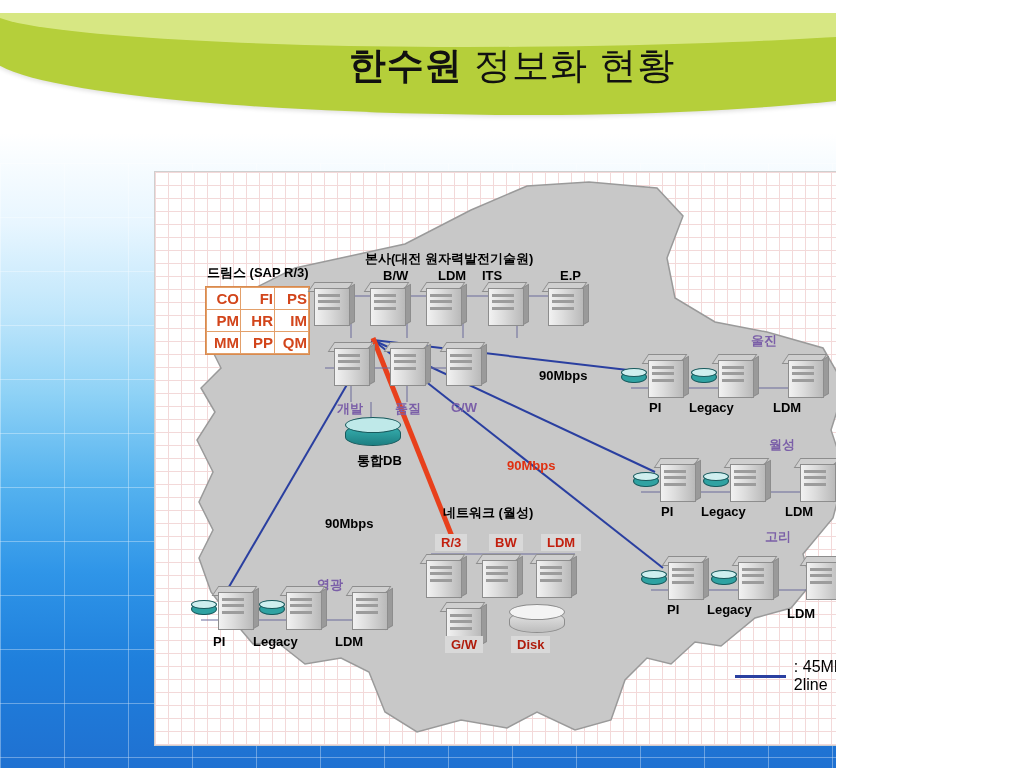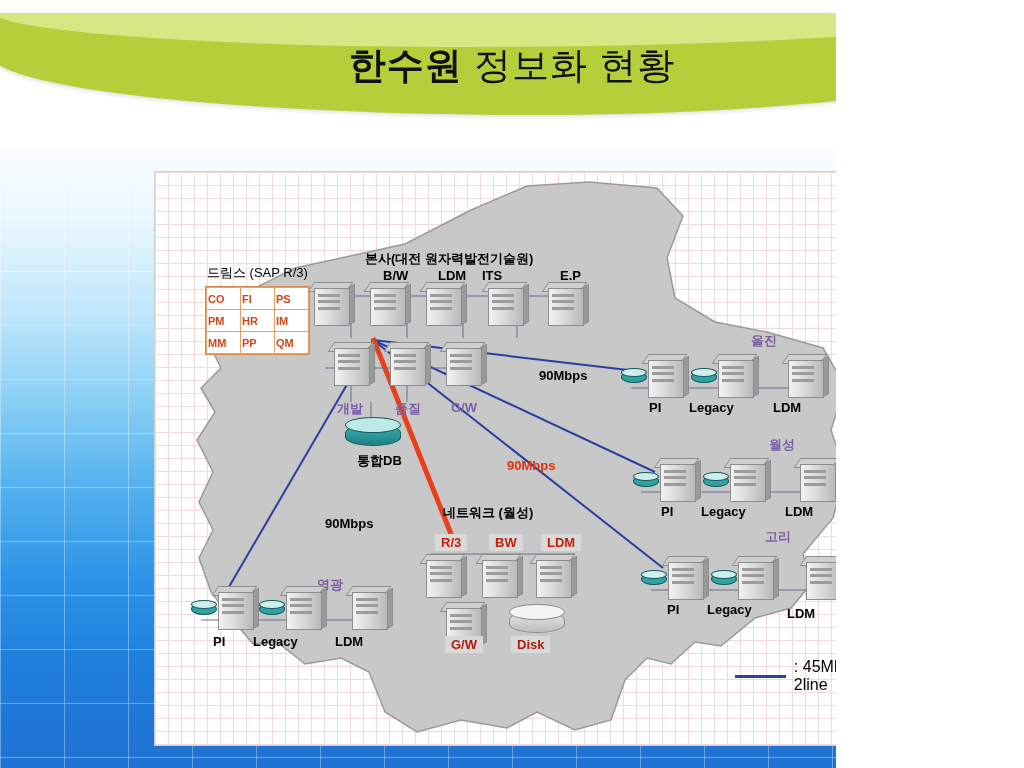--- a/index.html
+++ b/index.html
@@ -198,21 +198,21 @@
   }
 
   
   .lbl {
     position: absolute;
     font-size: 13px;
     color: #000000;
     font-weight: bold;
     white-space: nowrap;
   }
-  .lbl.plain { font-weight: normal; }
+  .lbl.plain { font-weight: bold; }
   .lbl.purple { color: #7b5fa8; font-weight: bold; }
   .lbl.red    { color: #e03010; font-weight: bold; }
   .lbl.grey-bg {
     background: #d9d9d9;
     color: #c21f0e;
     font-weight: bold;
     padding: 1px 6px;
     font-size: 13px;
   }
   .lbl.grey-bg.dark { color: #b01c0c; }
@@ -224,24 +224,24 @@
     border: 1px solid #d98a4e;
     background: #ffffff;
   }
   #sap-box table {
     border-collapse: collapse;
   }
   #sap-box td {
     border: 1px solid #e3a06a;
     color: #d2451b;
     font-weight: bold;
-    font-size: 11px;
+    font-size: 15px;
     width: 31px;
     height: 19px;
-    text-align: left;
+    text-align: right;
     font-family: "Liberation Sans", sans-serif;
   }
 
   
   #legend {
     position: absolute;
     left: 735px; top: 645px;
     display: flex;
     align-items: center;
     gap: 8px;

